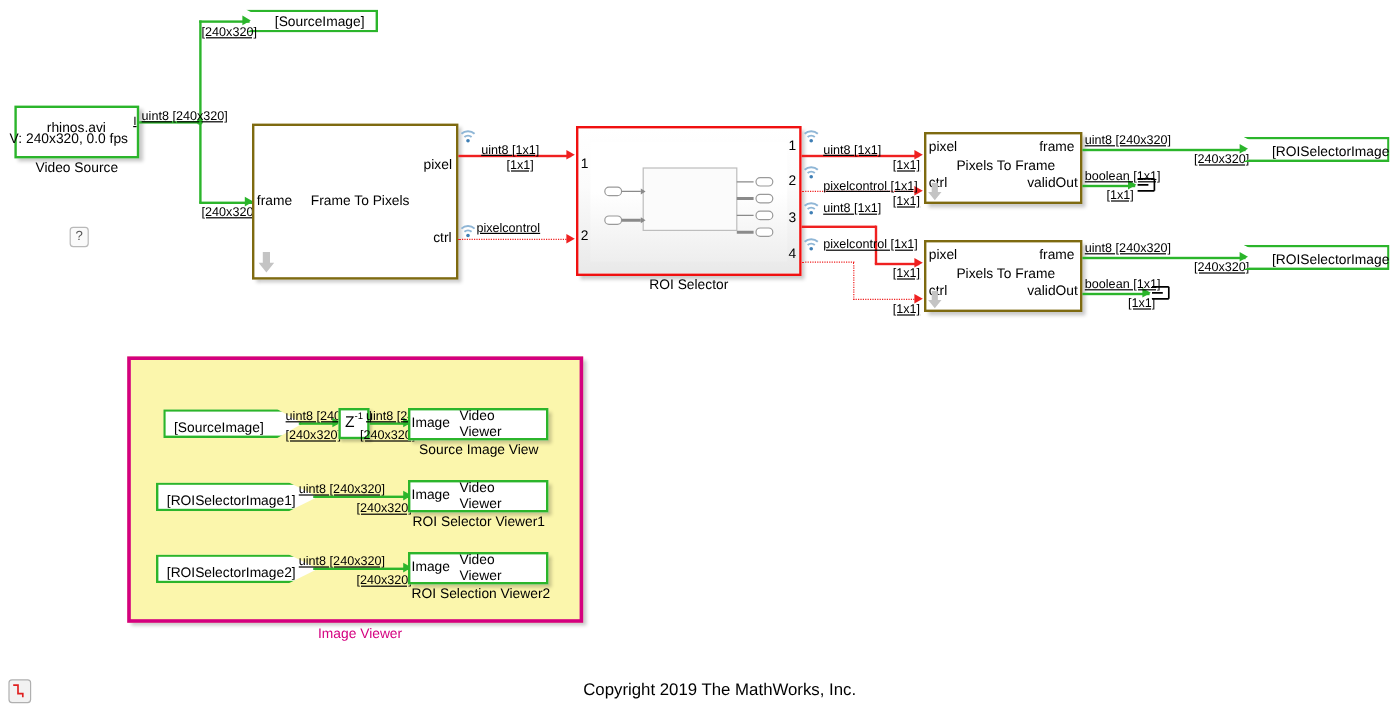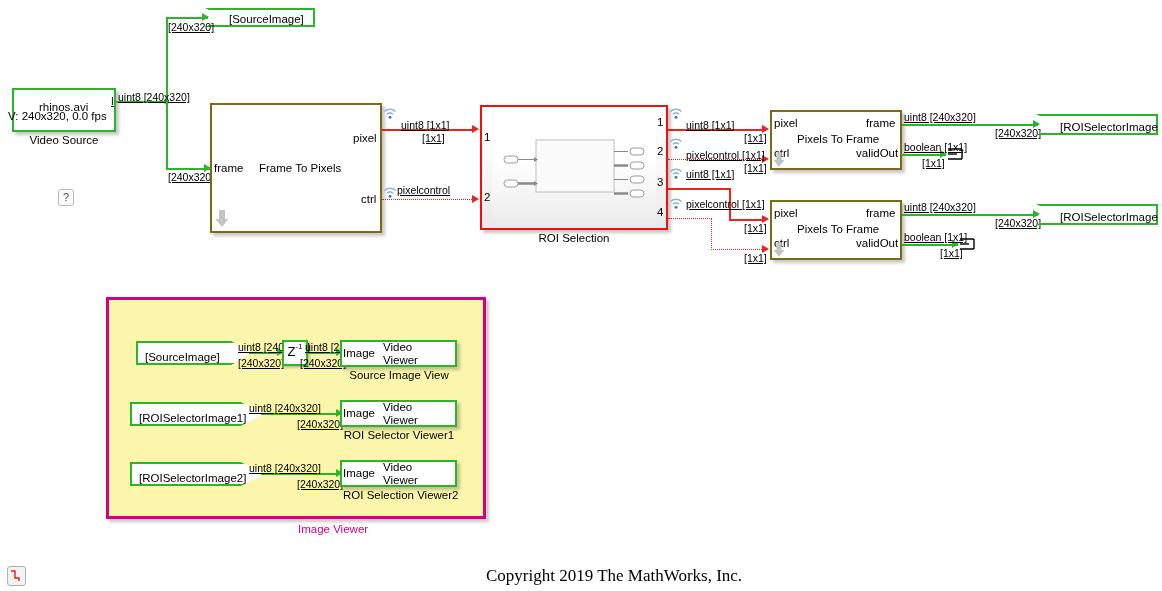--- a/index.html
+++ b/index.html
@@ -147,23 +147,22 @@
   }
   .area-label {
     position: absolute;
     font-size: 11.5px;
     color: #d4007f;
     white-space: nowrap;
   }
 
   .copyright {
     position: absolute;
-    font-size: 17px;
-    color: #000;
-    font-family: Liberation Serif, serif;
+    font-size: 14px;
+    color: #000;
   }
 
   .help-icon {
     position: absolute;
     box-sizing: border-box;
     width: 16px; height: 17px;
     border: 1px solid #b9b9b9;
     border-radius: 3px;
     background: #fafafa;
     color: #555;
@@ -268,21 +267,21 @@
     <line x1="122" y1="47.5" x2="136" y2="47.5" stroke="#8a8a8a" stroke-width="2.5"></line>
     <line x1="122" y1="61.5" x2="136" y2="61.5" stroke="#8a8a8a" stroke-width="1"></line>
     <line x1="122" y1="75.5" x2="136" y2="75.5" stroke="#8a8a8a" stroke-width="2.5"></line>
   </svg>
   <div class="port" style="left:484px;top:131px;">1</div>
   <div class="port" style="left:484px;top:191px;">2</div>
   <div class="port" style="left:657px;top:116px;">1</div>
   <div class="port" style="left:657px;top:145px;">2</div>
   <div class="port" style="left:657px;top:176px;">3</div>
   <div class="port" style="left:657px;top:206px;">4</div>
-  <div class="blk-label" style="left:524px;top:232px;width:100px;">ROI Selection</div>
+  <div class="blk-label" style="left:524px;top:232px;width:100px;">ROI Selector</div>
 
   <svg class="wifi" style="left:669px;top:107px;" width="14" height="13" viewBox="0 0 14 13">
     <path d="M1.5,4.5 A8,8 0 0 1 12.5,4.5" stroke="#8fb6d6" stroke-width="1.6" fill="none"></path>
     <path d="M4,7.2 A4.6,4.6 0 0 1 10,7.2" stroke="#8fb6d6" stroke-width="1.6" fill="none"></path>
     <circle cx="7" cy="10.3" r="1.5" fill="#3f7fb5"></circle>
   </svg>
   <svg class="wifi" style="left:669px;top:137px;" width="14" height="13" viewBox="0 0 14 13">
     <path d="M1.5,4.5 A8,8 0 0 1 12.5,4.5" stroke="#8fb6d6" stroke-width="1.6" fill="none"></path>
     <path d="M4,7.2 A4.6,4.6 0 0 1 10,7.2" stroke="#8fb6d6" stroke-width="1.6" fill="none"></path>
     <circle cx="7" cy="10.3" r="1.5" fill="#3f7fb5"></circle>
@@ -371,21 +370,21 @@
   <div class="siglabel" style="left:940px;top:247px;">[1x1]</div>
 
   <div class="tag goto" style="left:1036px;top:114px;width:122px;height:21px;">
     <span>[ROISelectorImage1]</span>
   </div>
   <div class="tag goto" style="left:1036px;top:204px;width:122px;height:21px;">
     <span>[ROISelectorImage2]</span>
   </div>
 
   <div class="area" style="left:106px;top:297px;width:380px;height:222px;"></div>
-  <div class="area-label" style="left:265px;top:523px;margin-left:33px;">Image Viewer</div>
+  <div class="area-label" style="left:265px;top:523px;">Image Viewer</div>
 
   <div class="tag from" style="left:136px;top:341px;width:116px;height:24px;">
     <span>[SourceImage]</span>
   </div>
   <div class="line h" style="left:249px;top:352px;width:32px;"></div>
   <div class="arrow" style="left:277px;top:348px;"></div>
   <div class="siglabel" style="left:238px;top:341px;">uint8 [240x320]</div>
   <div class="siglabel" style="left:238px;top:357px;">[240x320]</div>
 
   <div class="delay-blk" style="left:282px;top:340px;width:26px;height:26px;">

